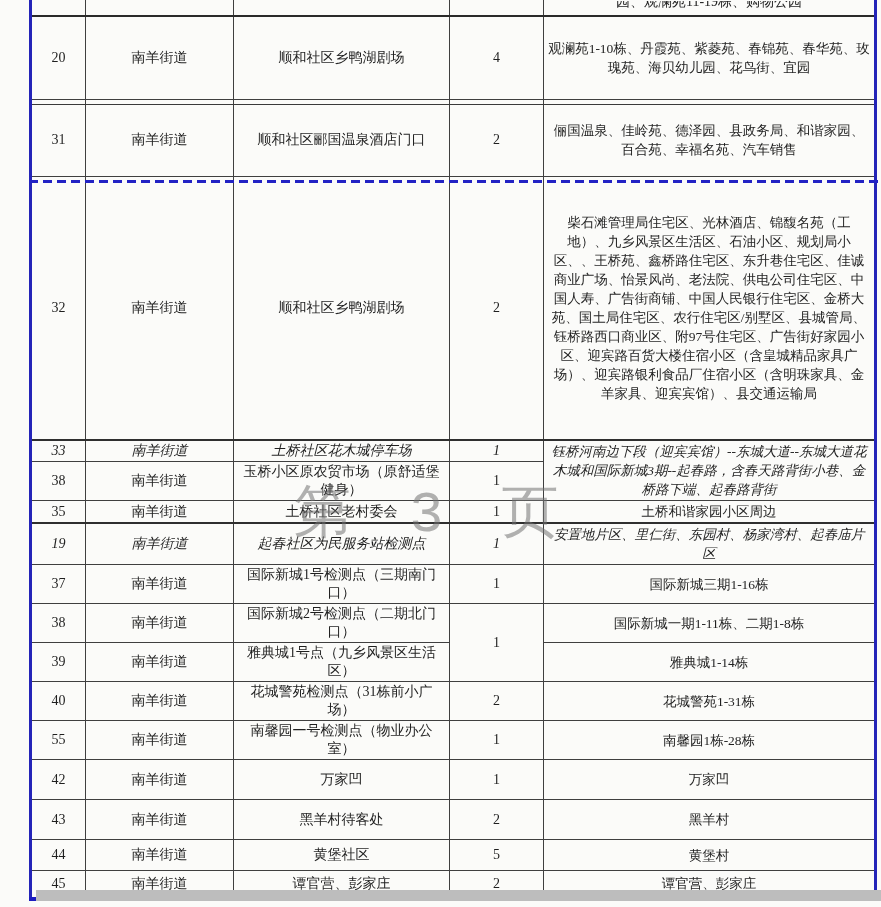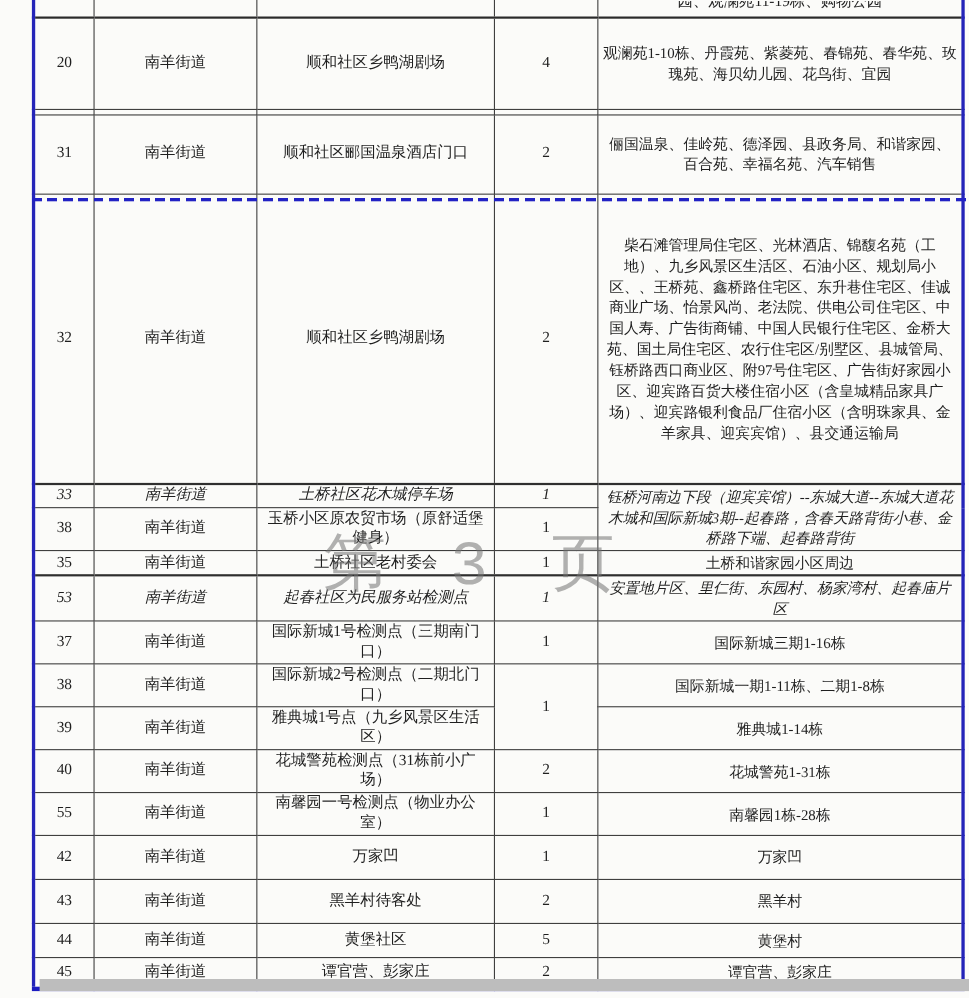--- a/index.html
+++ b/index.html
@@ -124,21 +124,21 @@
 
   <tr style="height:20px">
     <td>35</td>
     <td>南羊街道</td>
     <td>土桥社区老村委会</td>
     <td>1</td>
     <td class="coverage">土桥和谐家园小区周边</td>
   </tr>
 
   <tr class="heavy-top" style="height:39px">
-    <td>53</td>
+    <td>19</td>
     <td>南羊街道</td>
     <td>起春社区为民服务站检测点</td>
     <td>1</td>
     <td class="coverage">安置地片区、里仁街、东园村、杨家湾村、起春庙片区</td>
   </tr>
 
   <tr style="height:36px">
     <td>37</td>
     <td>南羊街道</td>
     <td>国际新城1号检测点（三期南门口）</td>

